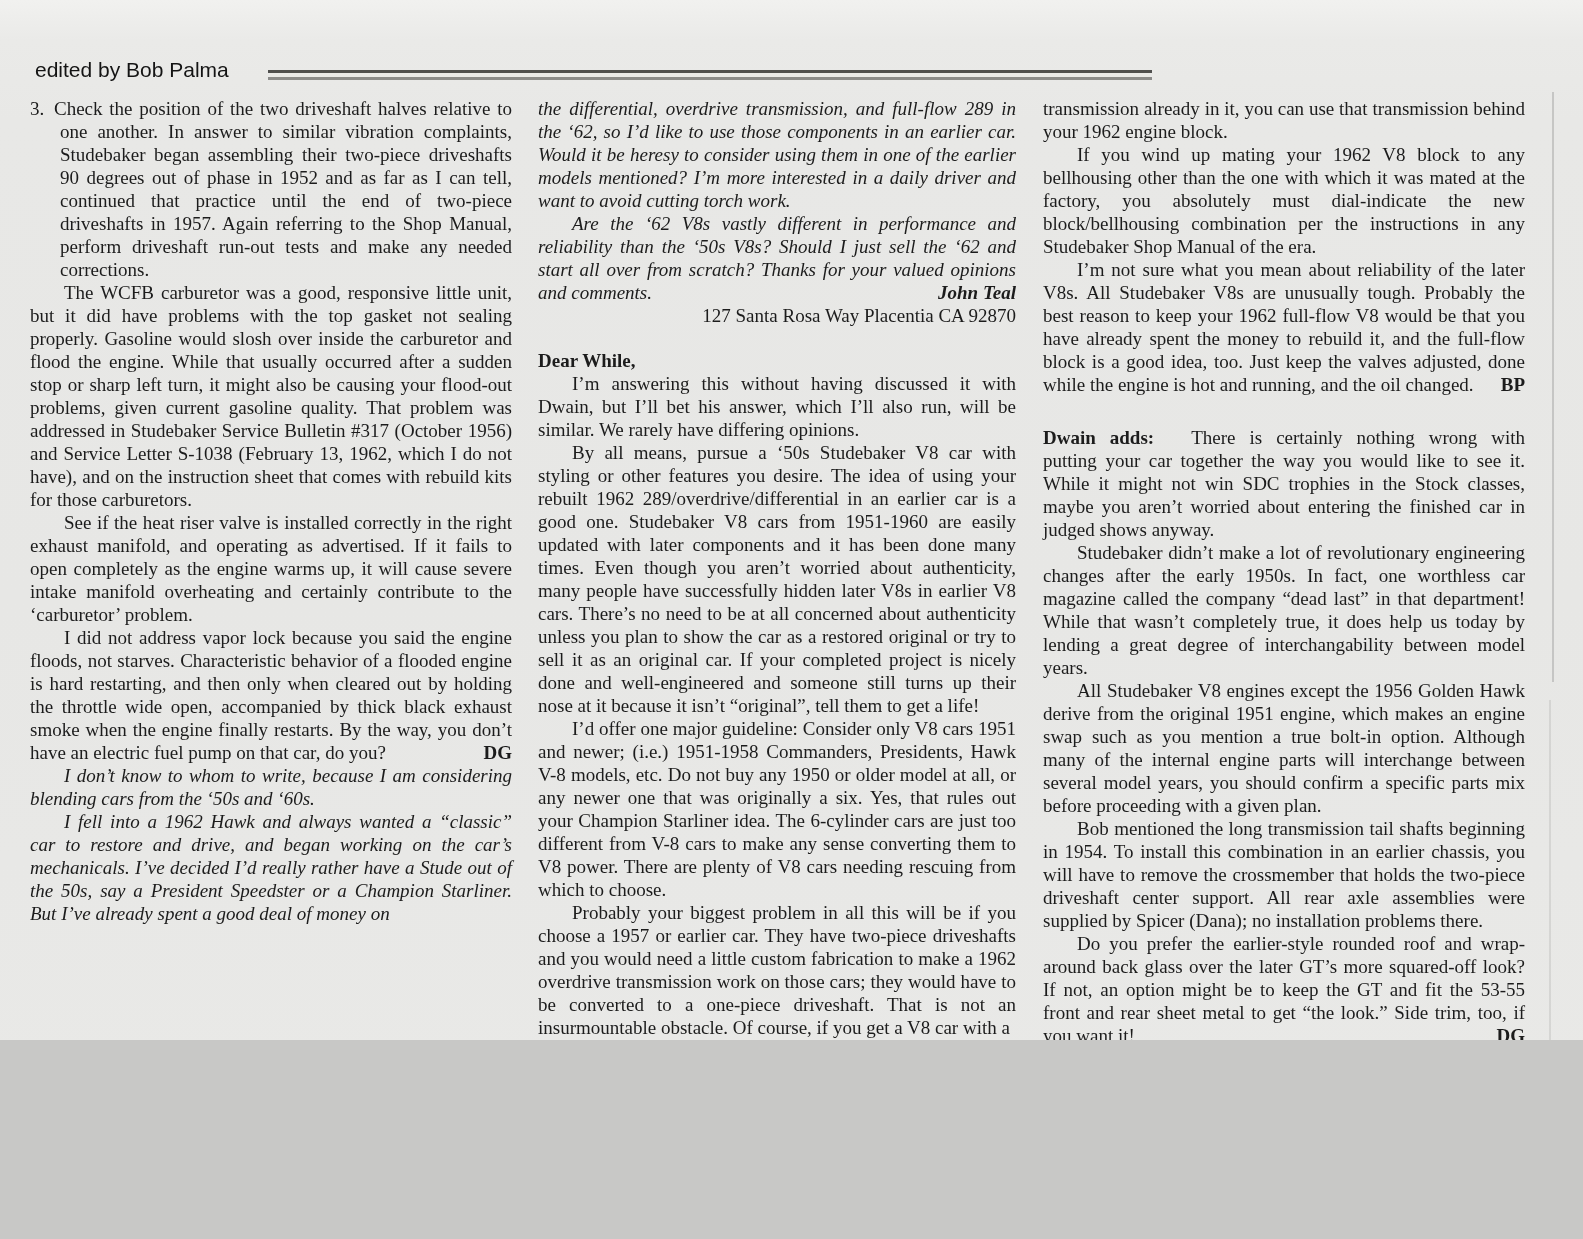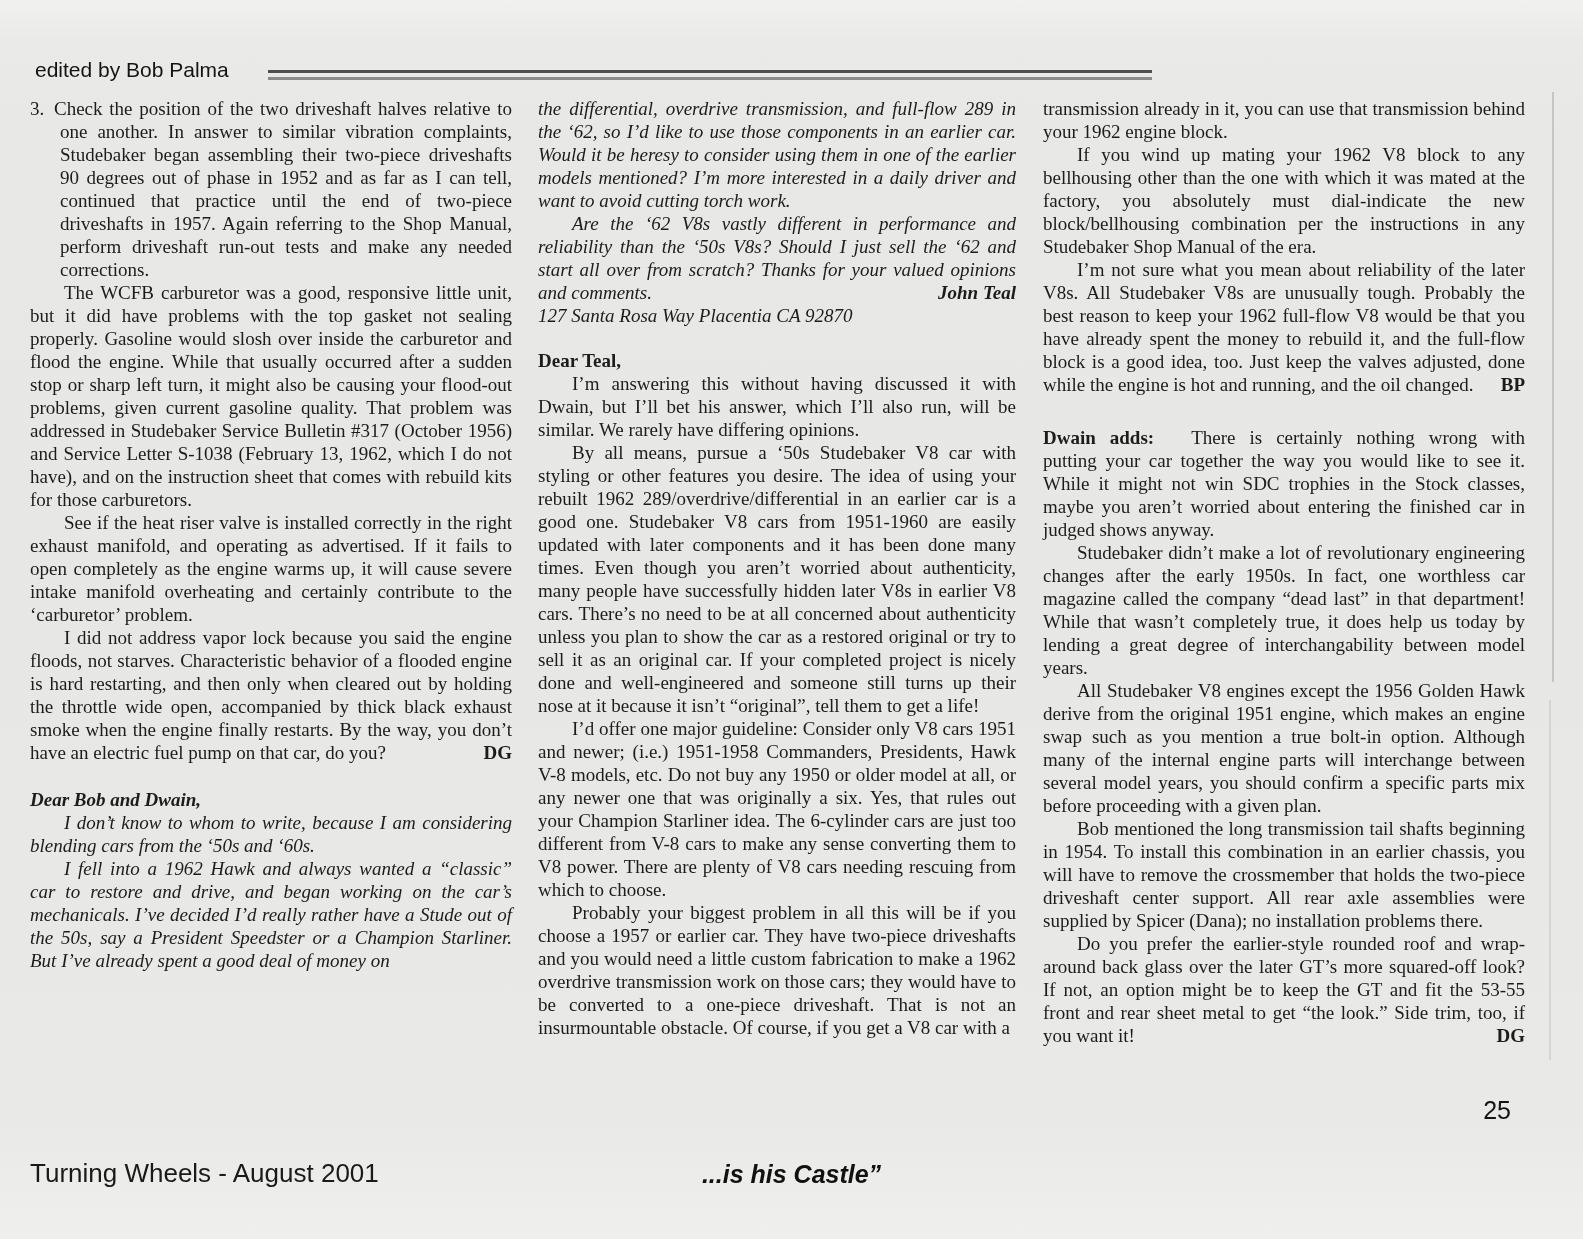--- a/index.html
+++ b/index.html
@@ -1,18 +1,18 @@
 <!DOCTYPE html>
 <html><head>
 <meta charset="utf-8">
 <style>
   html,body { margin:0; padding:0; background:#c8c8c6; }
   .page {
     position:relative;
-    width:1583px; height:1239px;
+    width:1583px; height:1040px;
     background:linear-gradient(180deg,#f1f1ef 0px,#eaeae8 40px,#e8e8e6 120px,#e7e7e5 600px,#e9e9e7 1120px,#efefed 1239px);
     font-family:"Liberation Serif", serif;
     color:#1c1c1c;
     overflow:hidden;
   }
   
   .edge-line { position:absolute; left:1552px; top:92px; width:2px; height:590px; background:rgba(120,120,118,.30); }
   .edge-line2 { position:absolute; left:1549px; top:700px; width:2px; height:360px; background:rgba(130,130,128,.18); }
 
   
@@ -31,21 +31,21 @@
   .col p { margin:0; position:relative; }
   .indent { text-indent:34px; }
   .hang { padding-left:30px; text-indent:-30px; }
   .num { display:inline-block; width:24px; text-indent:0; }
   .ital { font-style:italic; }
   .sig { position:absolute; right:0; bottom:0; font-weight:bold; }
   .letter-head { font-weight:bold; font-style:italic; margin-top:24px !important; }
   .reply-head { font-weight:bold; margin-top:22px !important; }
   .dwain-para { margin-top:30px !important; }
   .dwain-label { font-weight:bold; margin-right:37px; }
-  .addr { font-style:italic; }
+  .addr { text-align:right; }
 
   
   .ftr-left { position:absolute; left:30px; top:1158px; font-family:"Liberation Sans", sans-serif; font-size:26px; color:#1a1a1a; }
   .ftr-center { position:absolute; left:0; right:0; top:1160px; text-align:center; font-family:"Liberation Sans", sans-serif; font-size:25px; font-weight:bold; font-style:italic; color:#111; }
   .ftr-page { position:absolute; right:72px; top:1096px; font-family:Liberation Sans, sans-serif; font-size:25px; color:#141414; }
 </style>
 </head>
 <body>
 
 <div class="page">
@@ -57,30 +57,29 @@
   </div>
 
   <div class="edge-line"></div>
   <div class="edge-line2"></div>
 
   <div class="col col1">
     <p class="hang"><span class="num">3.</span><span>Check the position of the two driveshaft halves relative to one another. In answer to similar vibration complaints, Studebaker began assembling their two-piece driveshafts 90 degrees out of phase in 1952 and as far as I can tell, continued that practice until the end of two-piece driveshafts in 1957. Again referring to the Shop Manual, perform driveshaft run-out tests and make any needed corrections.</span></p>
     <p class="indent">The WCFB carburetor was a good, responsive little unit, but it did have problems with the top gasket not sealing properly. Gasoline would slosh over inside the carburetor and flood the engine. While that usually occurred after a sudden stop or sharp left turn, it might also be causing your flood-out problems, given current gasoline quality. That problem was addressed in Studebaker Service Bulletin #317 (October 1956) and Service Letter S-1038 (February 13, 1962, which I do not have), and on the instruction sheet that comes with rebuild kits for those carburetors.</p>
     <p class="indent">See if the heat riser valve is installed correctly in the right exhaust manifold, and operating as advertised. If it fails to open completely as the engine warms up, it will cause severe intake manifold overheating and certainly contribute to the ‘carburetor’ problem.</p>
     <p class="indent"><span>I did not address vapor lock because you said the engine floods, not starves. Characteristic behavior of a flooded engine is hard restarting, and then only when cleared out by holding the throttle wide open, accompanied by thick black exhaust smoke when the engine finally restarts. By the way, you don’t have an electric fuel pump on that car, do you?</span><span class="sig">DG</span></p>
-    <p class="letter-head">Dear Bob and Dwain,</p>
     <p class="indent ital">I don’t know to whom to write, because I am considering blending cars from the ‘50s and ‘60s.</p>
     <p class="indent ital">I fell into a 1962 Hawk and always wanted a “classic” car to restore and drive, and began working on the car’s mechanicals. I’ve decided I’d really rather have a Stude out of the 50s, say a President Speedster or a Champion Starliner. But I’ve already spent a good deal of money on</p>
   </div>
 
   <div class="col col2">
     <p class="ital">the differential, overdrive transmission, and full-flow 289 in the ‘62, so I’d like to use those components in an earlier car. Would it be heresy to consider using them in one of the earlier models mentioned? I’m more interested in a daily driver and want to avoid cutting torch work.</p>
     <p class="indent ital"><span>Are the ‘62 V8s vastly different in performance and reliability than the ‘50s V8s? Should I just sell the ‘62 and start all over from scratch? Thanks for your valued opinions and comments.</span><span class="sig ital">John Teal</span></p>
     <p class="addr">127 Santa Rosa Way Placentia CA 92870</p>
-    <p class="reply-head">Dear Teal,</p>
+    <p class="reply-head">Dear While,</p>
     <p class="indent">I’m answering this without having discussed it with Dwain, but I’ll bet his answer, which I’ll also run, will be similar. We rarely have differing opinions.</p>
     <p class="indent">By all means, pursue a ‘50s Studebaker V8 car with styling or other features you desire. The idea of using your rebuilt 1962 289/overdrive/differential in an earlier car is a good one. Studebaker V8 cars from 1951-1960 are easily updated with later components and it has been done many times. Even though you aren’t worried about authenticity, many people have successfully hidden later V8s in earlier V8 cars. There’s no need to be at all concerned about authenticity unless you plan to show the car as a restored original or try to sell it as an original car. If your completed project is nicely done and well-engineered and someone still turns up their nose at it because it isn’t “original”,  tell them to get a life!</p>
     <p class="indent">I’d offer one major guideline: Consider only V8 cars 1951 and newer; (i.e.) 1951-1958 Commanders, Presidents, Hawk V-8 models, etc. Do not buy any 1950 or older model at all, or any newer one that was originally a six. Yes, that rules out your Champion Starliner idea. The 6-cylinder cars are just too different from V-8 cars to make any sense converting them to V8 power. There are plenty of V8 cars needing rescuing from which to choose.</p>
     <p class="indent">Probably your biggest problem in all this will be if you choose a 1957 or earlier car. They have two-piece driveshafts and you would need a little custom fabrication  to make a 1962 overdrive transmission work on those cars; they would have to be converted to a one-piece driveshaft. That is not an insurmountable obstacle. Of course, if you get a V8 car with a</p>
   </div>
 
   <div class="col col3">
     <p>transmission already in it, you can use that transmission behind your 1962 engine block.</p>
     <p class="indent">If you wind up mating your 1962 V8 block to any bellhousing other than the one with which it was mated at the factory, you absolutely must dial-indicate the new block/bellhousing combination per the instructions in any  Studebaker Shop Manual of the era.</p>
     <p class="indent"><span>I’m not sure what you mean about reliability of the later V8s. All Studebaker V8s are unusually tough. Probably the best reason to keep your 1962 full-flow V8 would be that you have already spent the money to rebuild it, and the full-flow block is a good idea, too. Just keep the valves adjusted, done while the engine is hot and running, and the oil changed.</span><span class="sig">BP</span></p>

